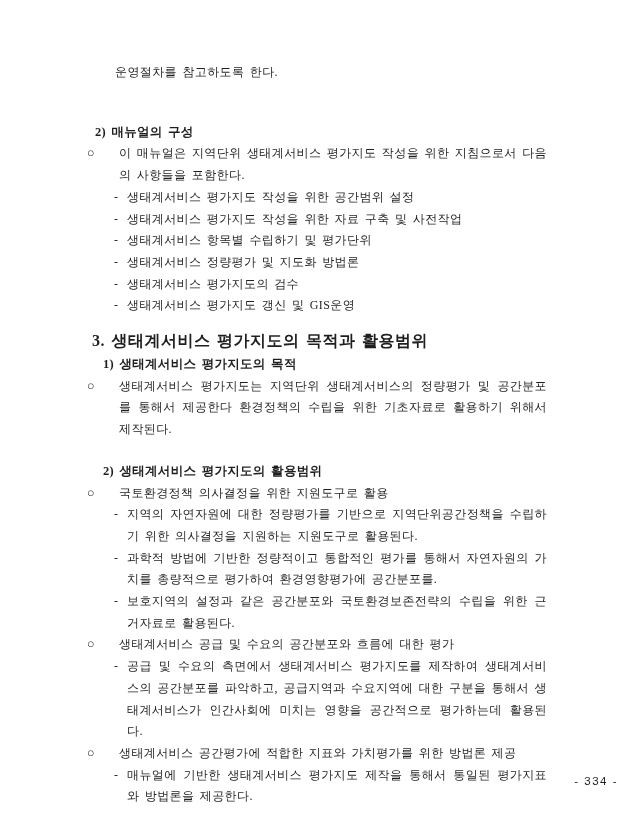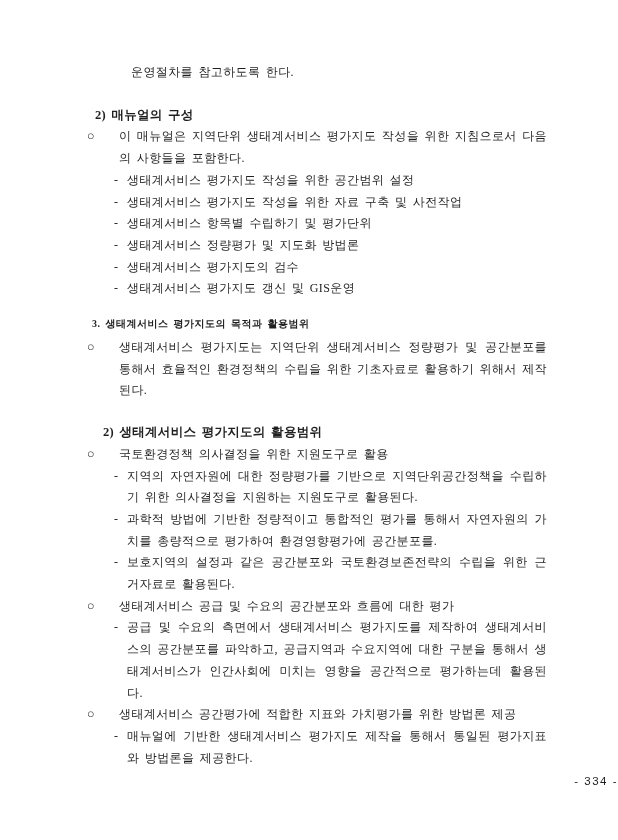--- a/index.html
+++ b/index.html
@@ -17,35 +17,35 @@
     position:absolute;
     left:87px; top:62px; width:460px;
     font-size:12px;
     line-height:21.7px;
     letter-spacing:0.4px;
     word-spacing:2px;
   }
   p, h2, h3 { margin:0; }
 
   
-  .cont-line { margin-left:44px; }
+  .cont-line { margin-left:28px; }
 
   
   .subhead {
     font-weight:bold;
     font-size:12.5px;
     letter-spacing:0.3px;
   }
-  .subhead.first { margin-top:21px; margin-left:8px; }
+  .subhead.first { margin-top:38px; margin-left:8px; }
   .subhead.inner { margin-left:16px; }
   .subhead.gap   { margin-top:20px; }
 
   
   .section-heading {
-    font-size:10px;
+    font-size:16px;
     font-weight:bold;
     letter-spacing:0.5px;
     line-height:26px;
     margin-top:11px;
     margin-left:5px;
   }
 
   
   .bullet-row { display:flex; align-items:flex-start; }
   .bullet-row .marker {
@@ -109,24 +109,25 @@
       <span class="dmark">-</span>
       <p class="dtext">생태계서비스 평가지도의 검수</p>
     </div>
     <div class="dash-row">
       <span class="dmark">-</span>
       <p class="dtext">생태계서비스 평가지도 갱신 및 GIS운영</p>
     </div>
 
     <h2 class="section-heading">3. 생태계서비스 평가지도의 목적과 활용범위</h2>
 
+    <h3 class="subhead inner">1) 생태계서비스 평가지도의 목적</h3>
 
     <div class="bullet-row">
       <span class="marker">○</span>
-      <p class="btext">생태계서비스 평가지도는 지역단위 생태계서비스 정량평가 및 공간분포를 통해서 효율적인 환경정책의 수립을 위한 기초자료로 활용하기 위해서 제작된다.</p>
+      <p class="btext">생태계서비스 평가지도는 지역단위 생태계서비스의 정량평가 및 공간분포를 통해서 제공한다 환경정책의 수립을 위한 기초자료로 활용하기 위해서 제작된다.</p>
     </div>
 
     <h3 class="subhead inner gap">2) 생태계서비스 평가지도의 활용범위</h3>
 
     <div class="bullet-row">
       <span class="marker">○</span>
       <p class="btext">국토환경정책 의사결정을 위한 지원도구로 활용</p>
     </div>
     <div class="dash-row">
       <span class="dmark">-</span>

